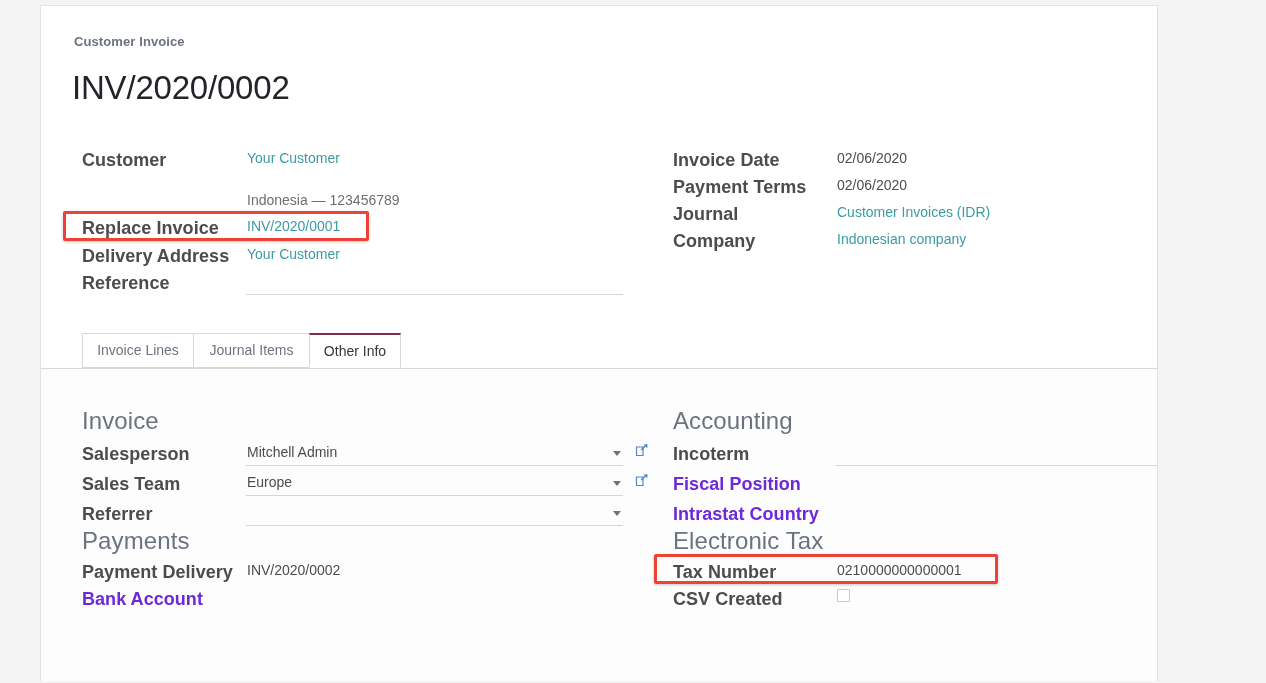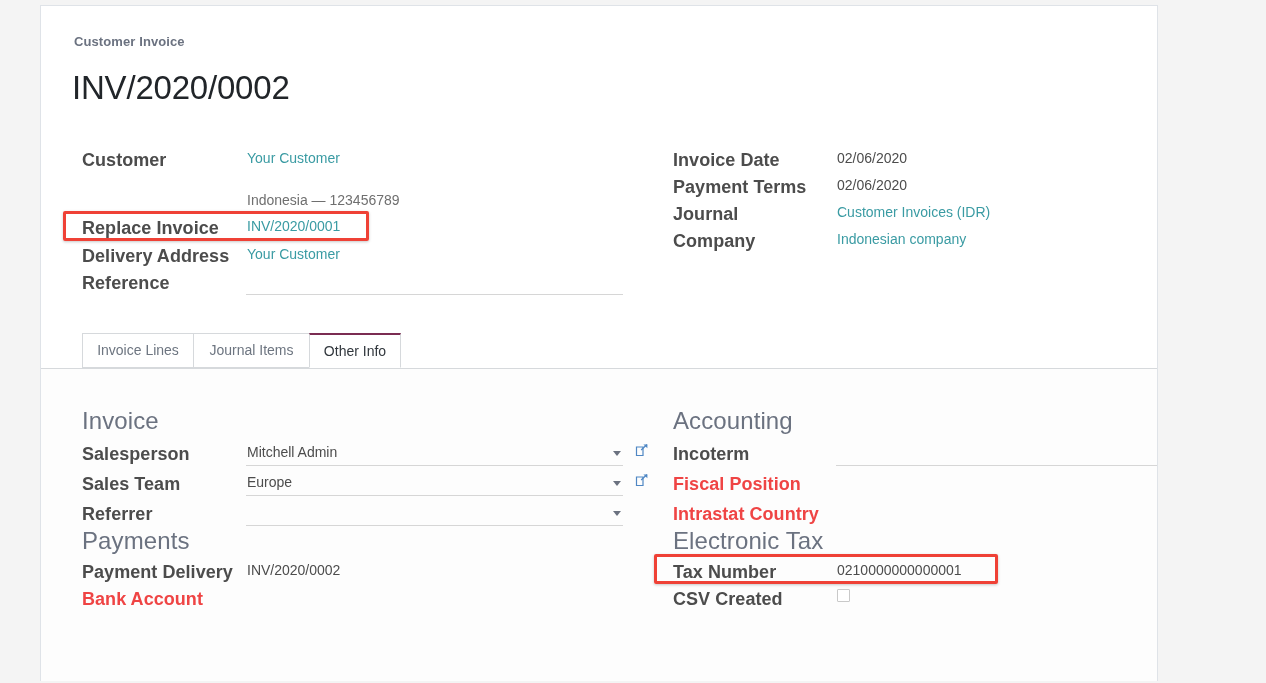--- a/index.html
+++ b/index.html
@@ -59,21 +59,21 @@
 
   
   .field-label {
     position: absolute;
     font-size: 18px;
     font-weight: bold;
     color: #4c4c4c;
     letter-spacing: 0.05px;
     white-space: nowrap;
   }
-  .field-label.muted { color: #ef4444; font-weight: bold; }
+  .field-label.muted { color: #6d28d9; font-weight: bold; }
   .field-value {
     position: absolute;
     font-size: 14px;
     color: #4c4c4c;
     white-space: nowrap;
   }
   .field-value.link {
     color: #3a9ba3;
   }
   .field-value.sub {

